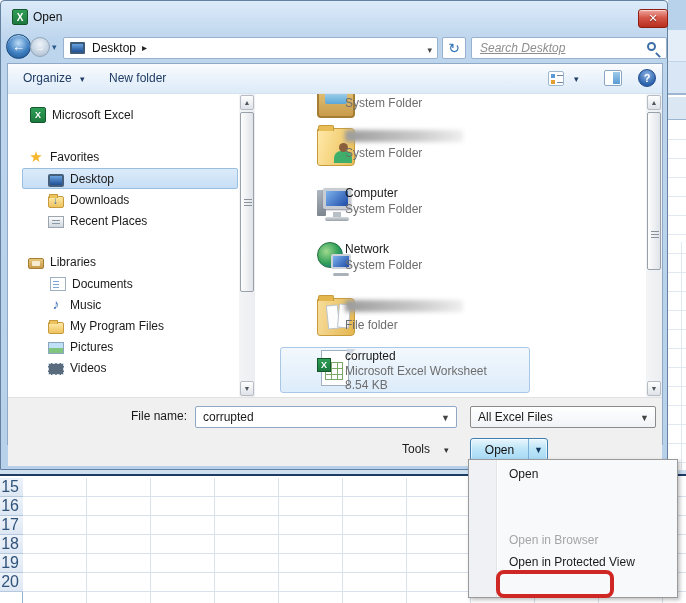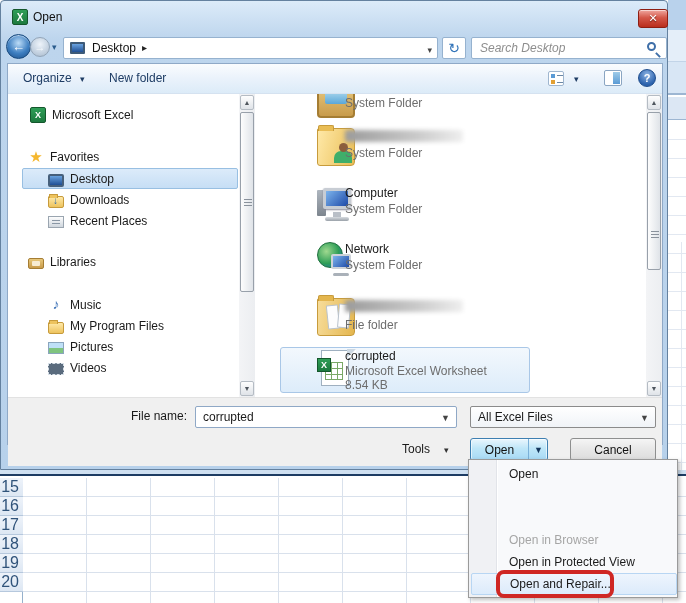--- a/index.html
+++ b/index.html
@@ -50,21 +50,21 @@
   .addressbar{position:absolute;left:62px;top:36px;width:375px;height:22px;background:#fff;
      border:1px solid #96b2cf;border-radius:2px;}
   .crumb-ic{position:absolute;left:6px;top:4px;width:15px;height:12px;background:linear-gradient(#6aa3e0,#1f4f94);
      border:2px solid #3d5a78;border-radius:1px;}
   .crumb-txt{position:absolute;left:28px;top:3px;color:#111;}
   .crumb-sep{position:absolute;left:78px;top:4px;font-size:10px;color:#222;}
   .addr-drop{position:absolute;right:5px;top:7px;font-size:9px;color:#444;}
   .refresh-btn{position:absolute;left:441px;top:36px;width:24px;height:22px;background:#fff;border:1px solid #96b2cf;
      border-radius:2px;color:#2f72b8;font-size:14px;display:flex;align-items:center;justify-content:center;}
   .searchbox{position:absolute;left:470px;top:36px;width:196px;height:22px;background:#fff;border:1px solid #96b2cf;border-radius:2px;}
-  .search-ph{position:absolute;left:8px;top:3px;font-style:italic;color:#8e8e8e;}
+  .search-ph{position:absolute;left:8px;top:3px;font-style:italic;color:#8e8e8e;text-decoration:underline;}
   .mag{position:absolute;right:10px;top:4px;width:9px;height:9px;border:2px solid #3f6fa8;border-radius:50%;}
   .mag::after{content:"";position:absolute;left:8px;top:8px;width:2px;height:6px;background:#3f6fa8;transform:rotate(-45deg);}
 
   
   .inner{position:absolute;left:6px;top:62px;width:656px;height:382px;background:#fff;border:1px solid #8fa9c7;}
   .toolbar{position:absolute;left:0;top:0;width:654px;height:30px;
      background:linear-gradient(#fafcfe,#eaf2fb 50%,#dcebf8);border-bottom:1px solid #d5e2f0;color:#1e3c64;}
   .tb-organize{position:absolute;left:15px;top:7px;}
   .tb-org-arrow{position:absolute;left:72px;top:10px;font-size:9px;color:#1e3c64;}
   .tb-newfolder{position:absolute;left:101px;top:7px;}
@@ -271,20 +271,24 @@
             <span class="sb-label">Downloads</span>
           </div>
           <div class="sb-row" style="left:40px;top:117px;">
             <span class="ic16 ic-recent"></span>
             <span class="sb-label">Recent Places</span>
           </div>
           <div class="sb-row" style="left:20px;top:158px;">
             <span class="ic16 ic-lib"></span>
             <span class="sb-label">Libraries</span>
           </div>
+          <div class="sb-row" style="left:40px;top:180px;">
+            <span class="ic16 ic-doc"></span>
+            <span class="sb-label">Documents</span>
+          </div>
           <div class="sb-row" style="left:40px;top:201px;">
             <span class="ic16 ic-music">♪</span>
             <span class="sb-label">Music</span>
           </div>
           <div class="sb-row" style="left:40px;top:222px;">
             <span class="ic16 ic-folder"></span>
             <span class="sb-label">My Program Files</span>
           </div>
           <div class="sb-row" style="left:40px;top:243px;">
             <span class="ic16 ic-pics"></span>
@@ -381,27 +385,25 @@
         <div class="ft-combo">
           <div class="ft-value">All Excel Files</div>
           <div class="combo-arrow">▼</div>
         </div>
         <div class="tools">Tools</div>
         <div class="tools-arrow">▾</div>
         <div class="open-btn">
           <div class="lbl">Open</div>
           <div class="split">▼</div>
         </div>
-        <div class="cancel-btn">Cancel</div>
       </div>
     </div>
   </div>
 
   <div class="menu">
     <div class="gutter"></div>
     <div class="mitem" style="top:3px;">Open</div>
     <div class="mitem disabled" style="top:69px;">Open in Browser</div>
     <div class="mitem" style="top:91px;">Open in Protected View</div>
-    <div class="mitem hl" style="top:113px;">Open and Repair...</div>
     <div class="redbox"></div>
   </div>
 
 </div>
 
 </body></html>

